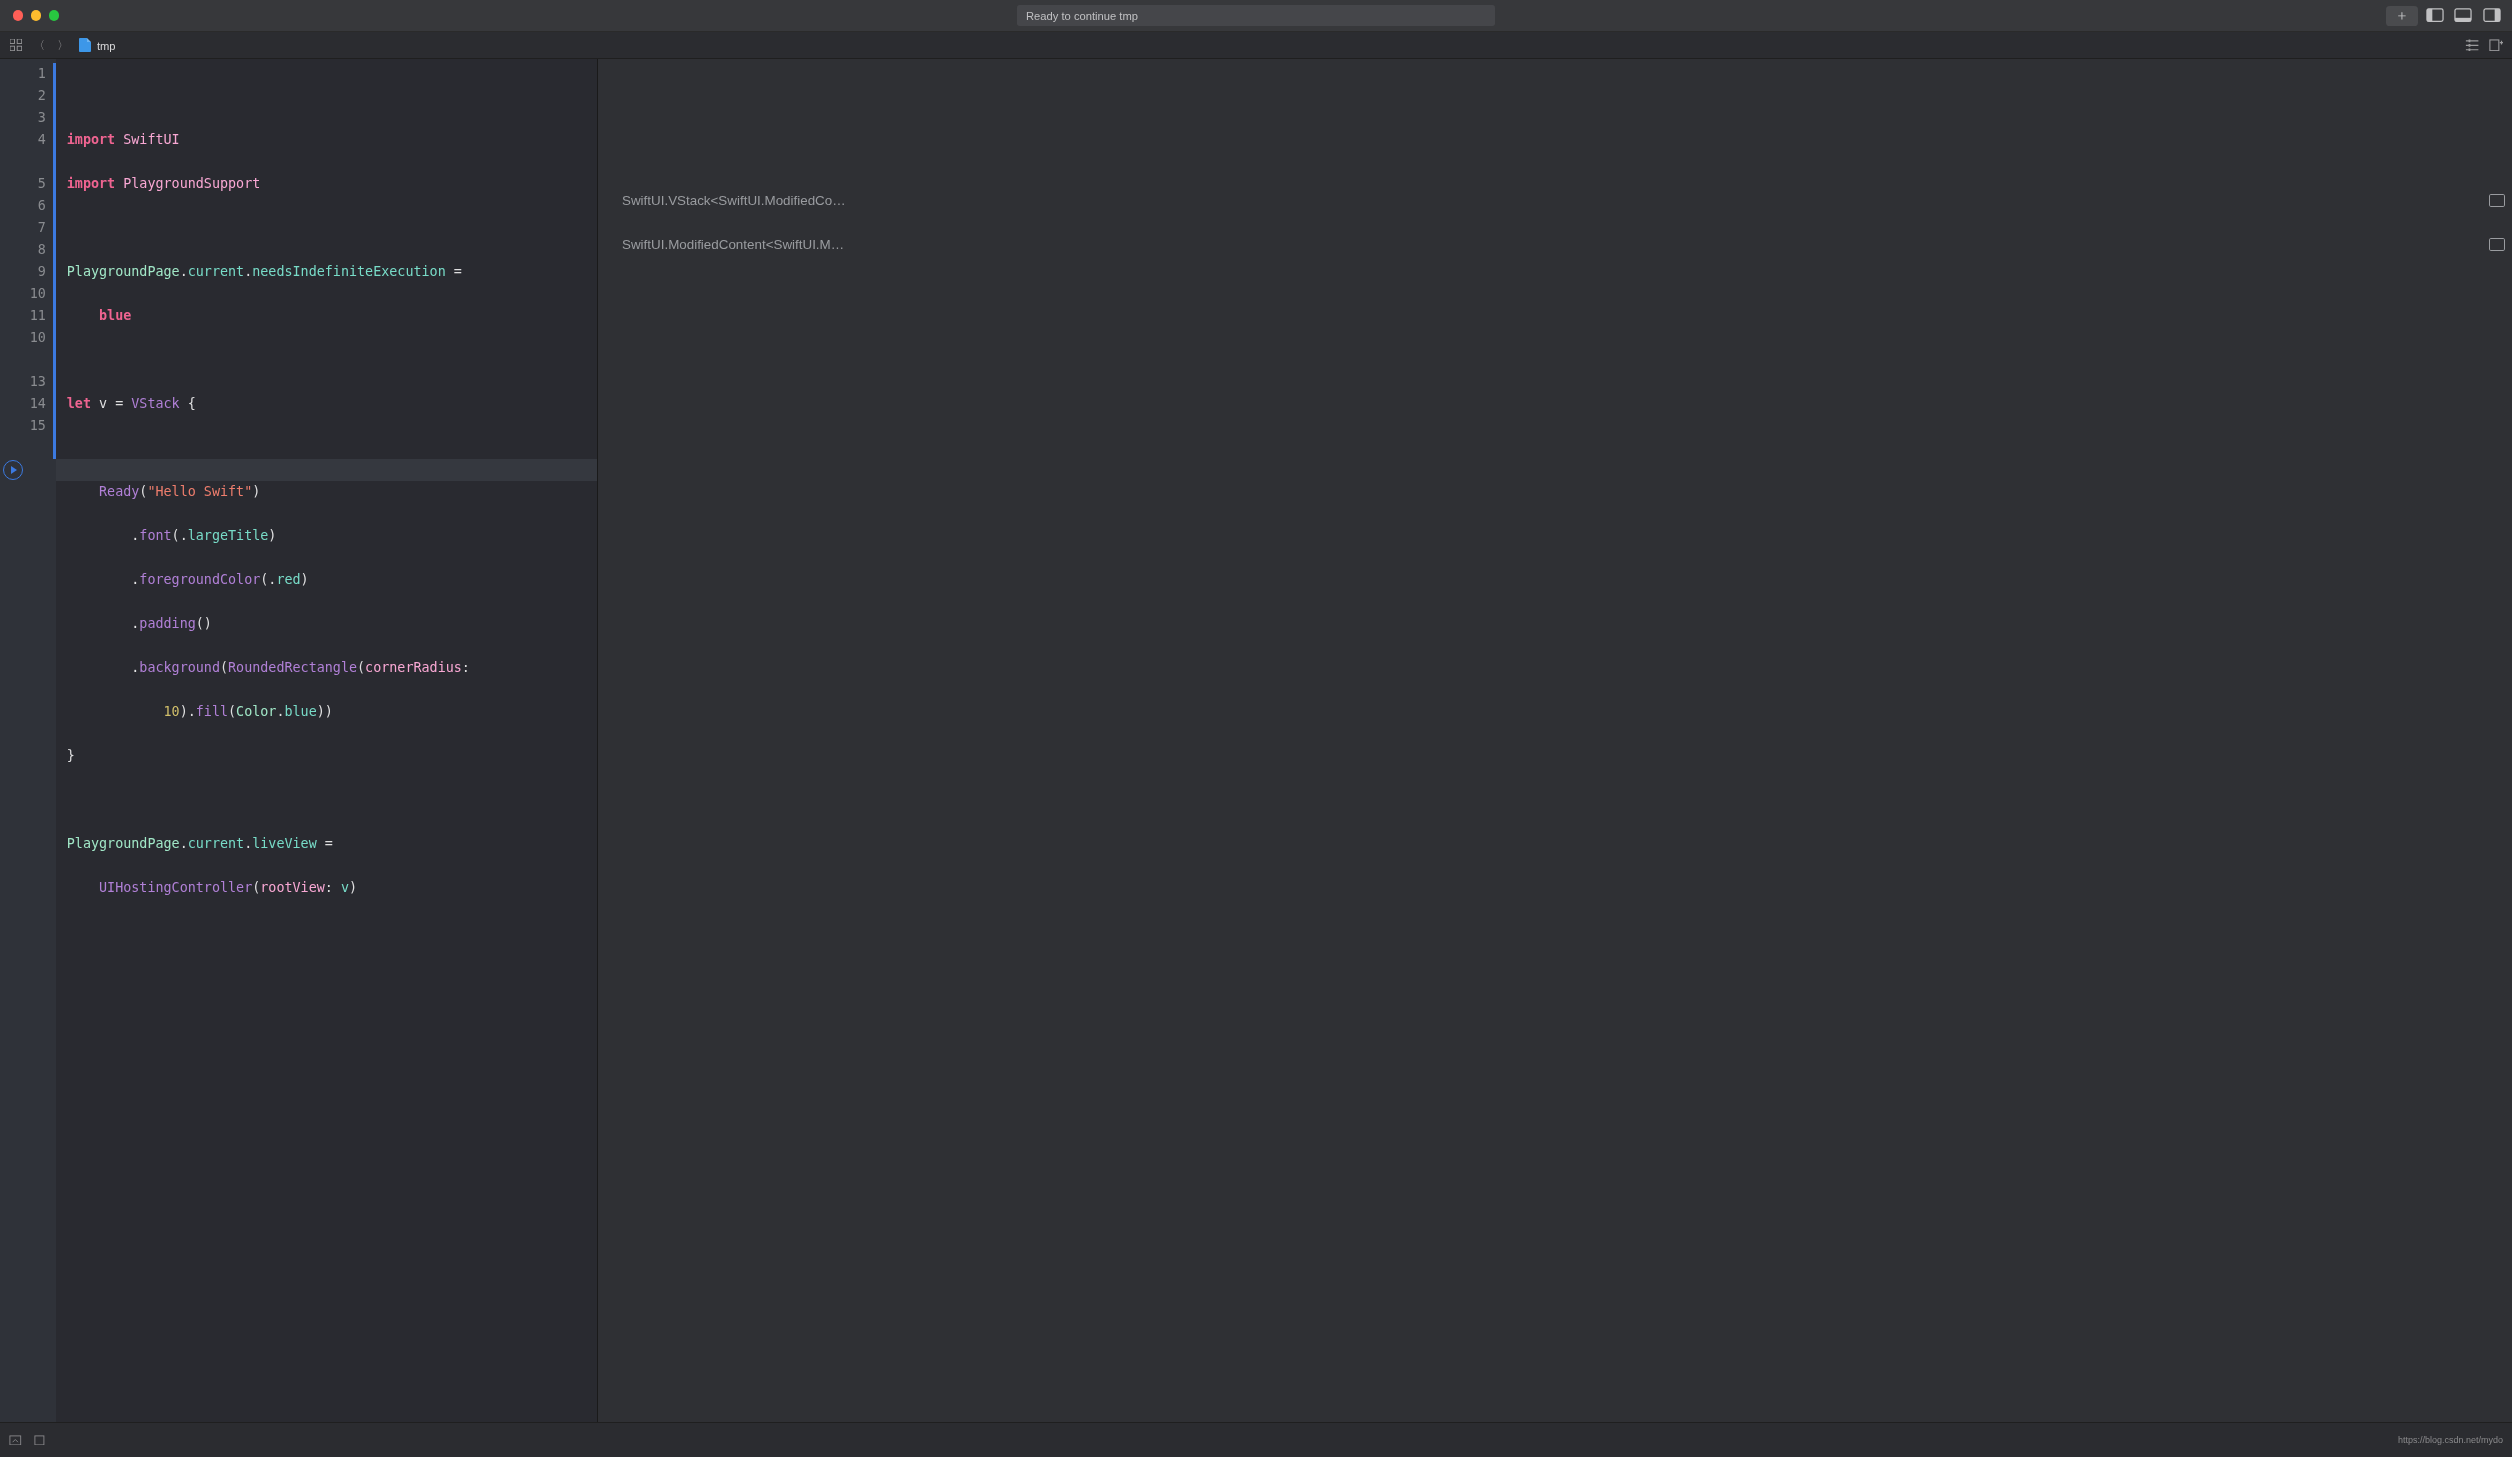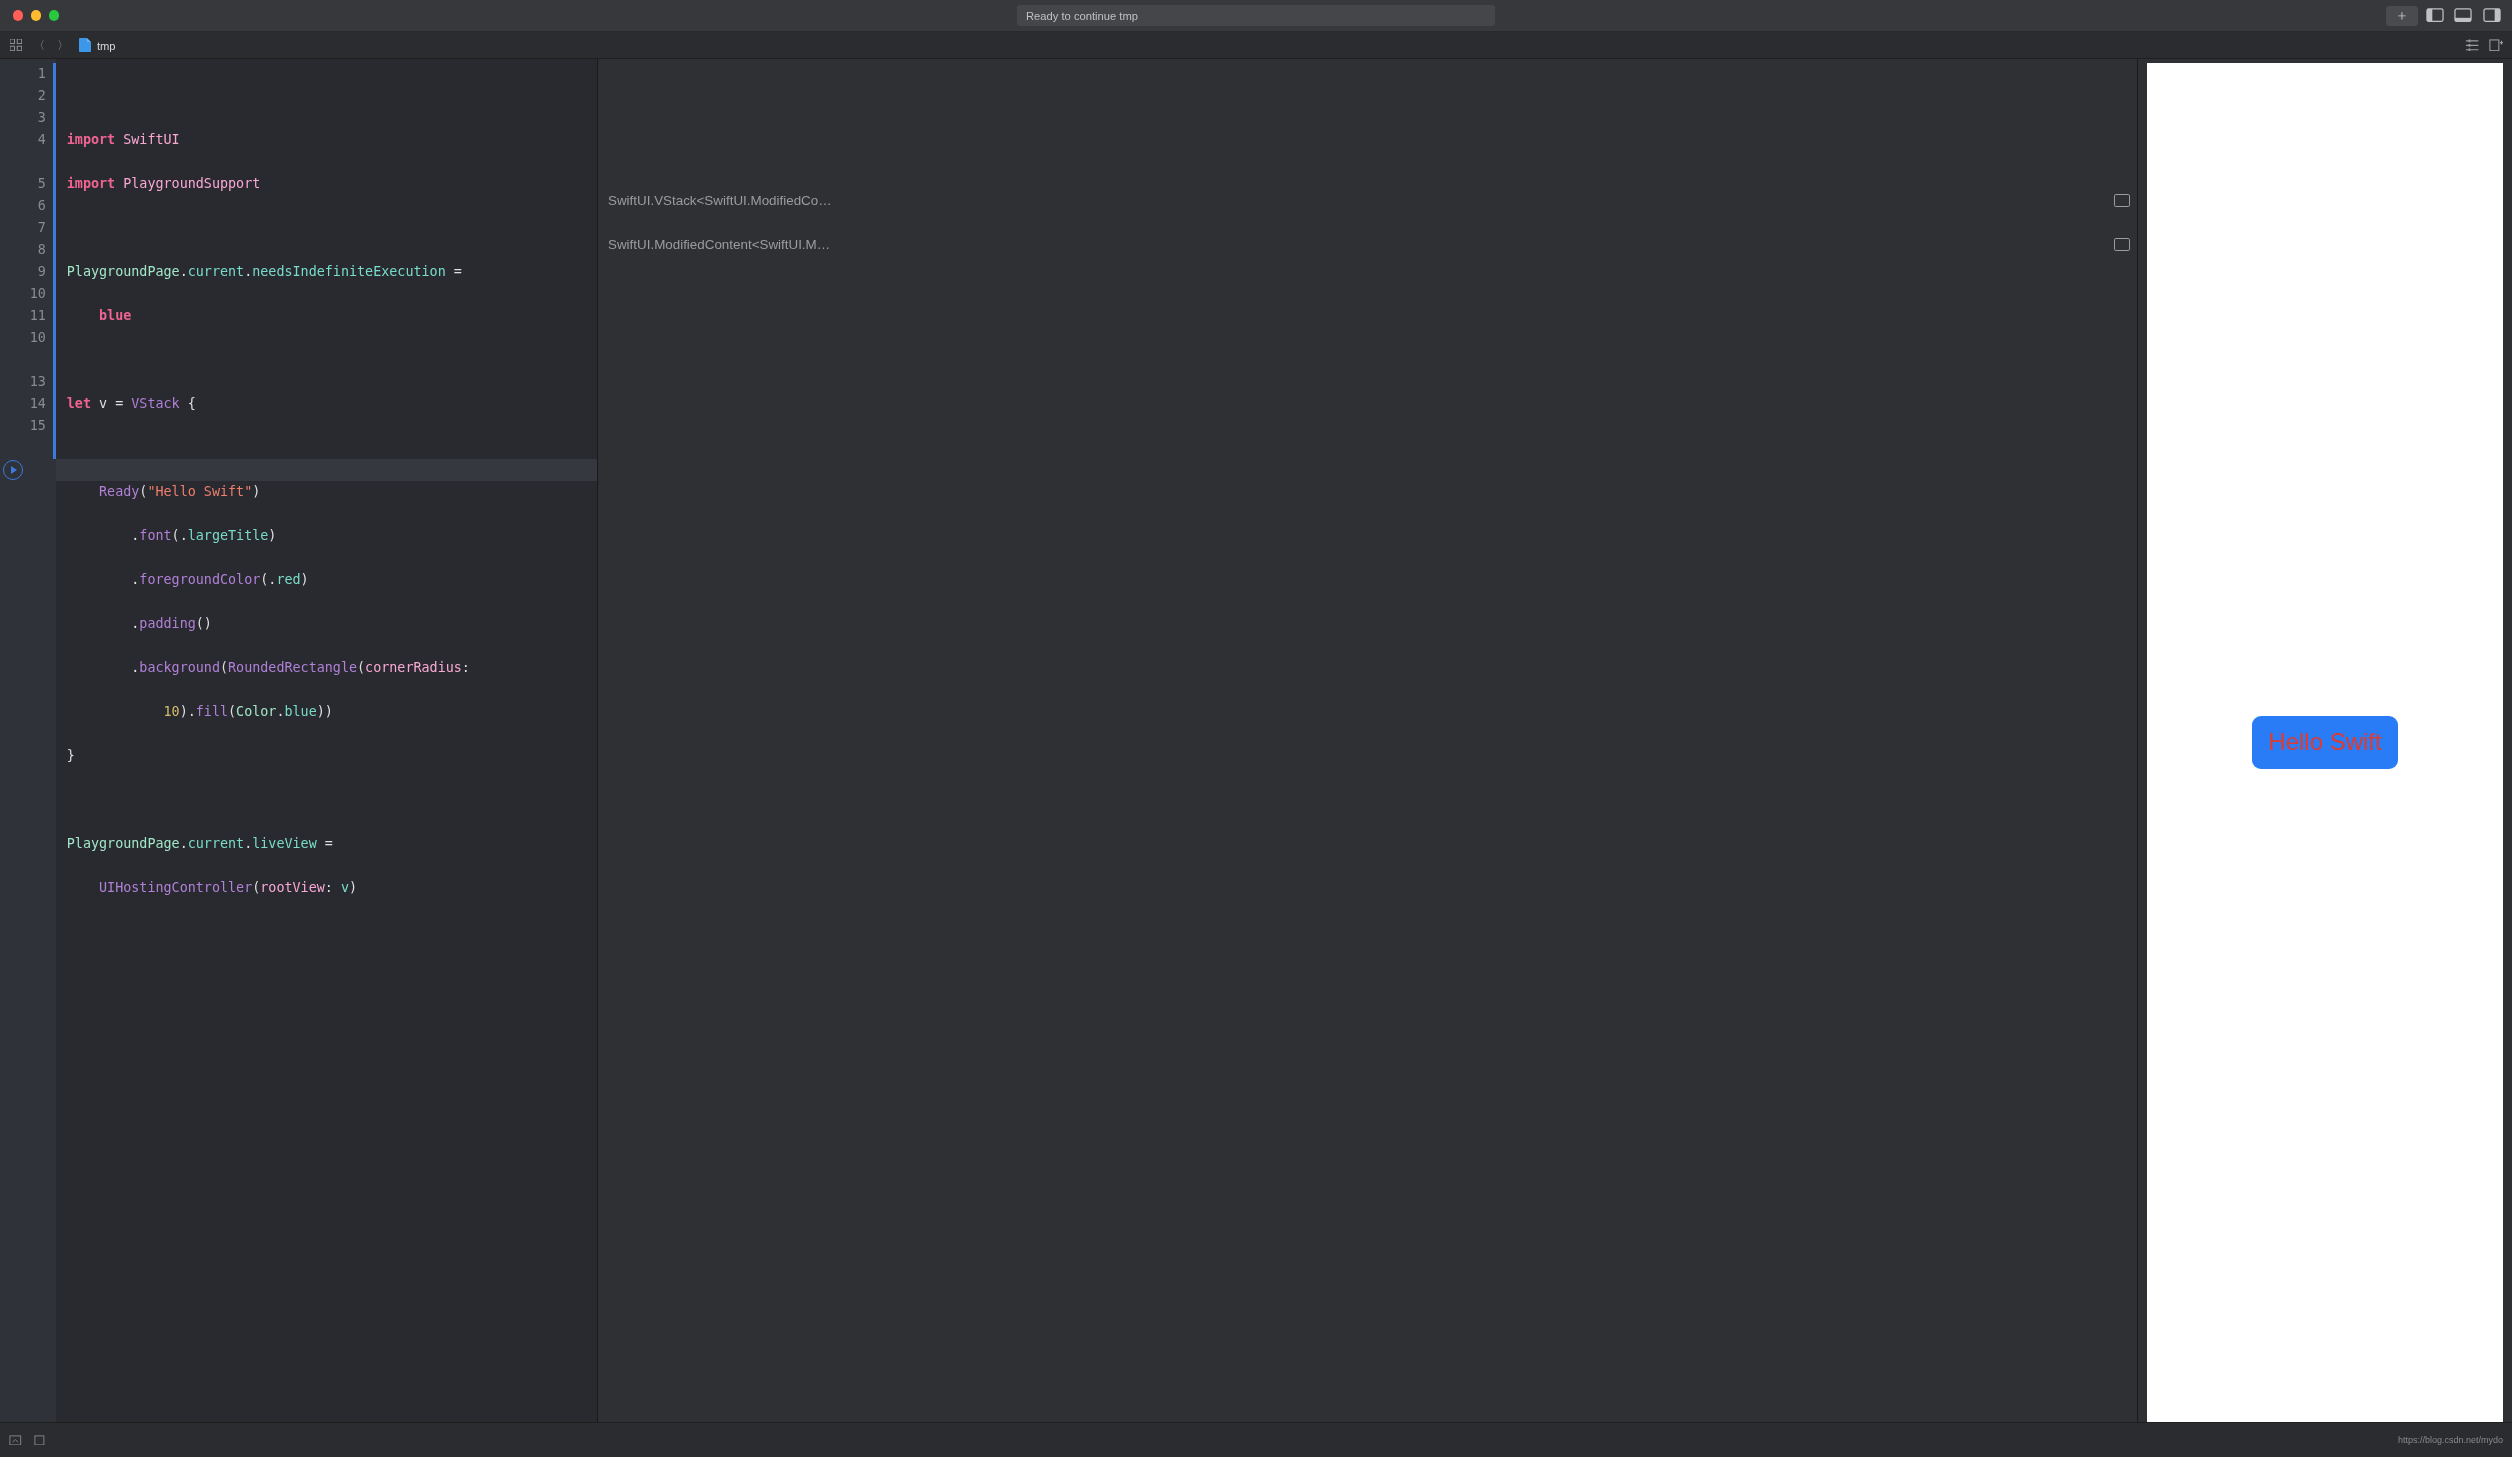--- a/index.html
+++ b/index.html
@@ -48,21 +48,21 @@
   .cls { color:#a1e7c7;text-align:center; }
   .mem { color:#78dcc8; }
   .var { color:#78dcc8; }
   .str { color:#ef7e6d; }
   .fn  { color:#b180d7; }
   .lit { color:#d1bf6a; }
   .op  { color:#dfdfe0; }
   .kw2 { color:#ef6491; font-weight:600; }
 
   
-  .res-item { position:absolute; left:10px; right:7.2px; display:flex; align-items:center; gap:14px; color:#9a9ca0; font-size:13.4px; }
+  .res-item { position:absolute; left:24px; right:7.2px; display:flex; align-items:center; gap:14px; color:#9a9ca0; font-size:13.4px; }
   .res-item .txt { flex:1; white-space:nowrap; overflow:hidden; text-overflow:ellipsis; }
   .res-chip { width:16px; height:12.6px; border:1.3px solid #9a9ca0; border-radius:1.8px; flex:0 0 auto; }
 
   
   .preview-canvas { flex:1; background:#fff; display:flex; align-items:center; justify-content:center; }
   .hello-pill { background:#2a7bf6; color:#e03b2e; font-size:24px; font-weight:400; padding:12.6px 16px; border-radius:9px; }
 
   
   .status { height:35px; background:#2b2c30; border-top:0.9px solid #1f1f1f; display:flex; align-items:center; justify-content:space-between; padding:0 9px; color:#8a8a8c; font-size:9px; }
   .status-left { display:flex; gap:12.6px; }
@@ -188,27 +188,20 @@
     <div class="res-item" style="top:calc(3.6px + 22px * 6 - 1.8px);">
       <span class="txt">SwiftUI.VStack&lt;SwiftUI.ModifiedCo…</span>
       <span class="res-chip"></span>
     </div>
     <div class="res-item" style="top:calc(3.6px + 22px * 8 - 1.8px);">
       <span class="txt">SwiftUI.ModifiedContent&lt;SwiftUI.M…</span>
       <span class="res-chip"></span>
     </div>
   </div>
 
-  <div class="preview-col">
-    <div class="preview-canvas">
-      <div class="hello-pill">
-        <span>Hello Swift</span>
-      </div>
-    </div>
-  </div>
 
 </div>
 
 <div class="status">
   <div class="status-left">
     <span>
       <svg width="12.6" height="10.8" viewBox="0 0 14 12">
           <rect x="1" y="1" width="12" height="10" fill="none" stroke="#8a8a8c"></rect>
           <path d="M4 8l3-3 3 3" fill="none" stroke="#8a8a8c"></path>
         </svg>

